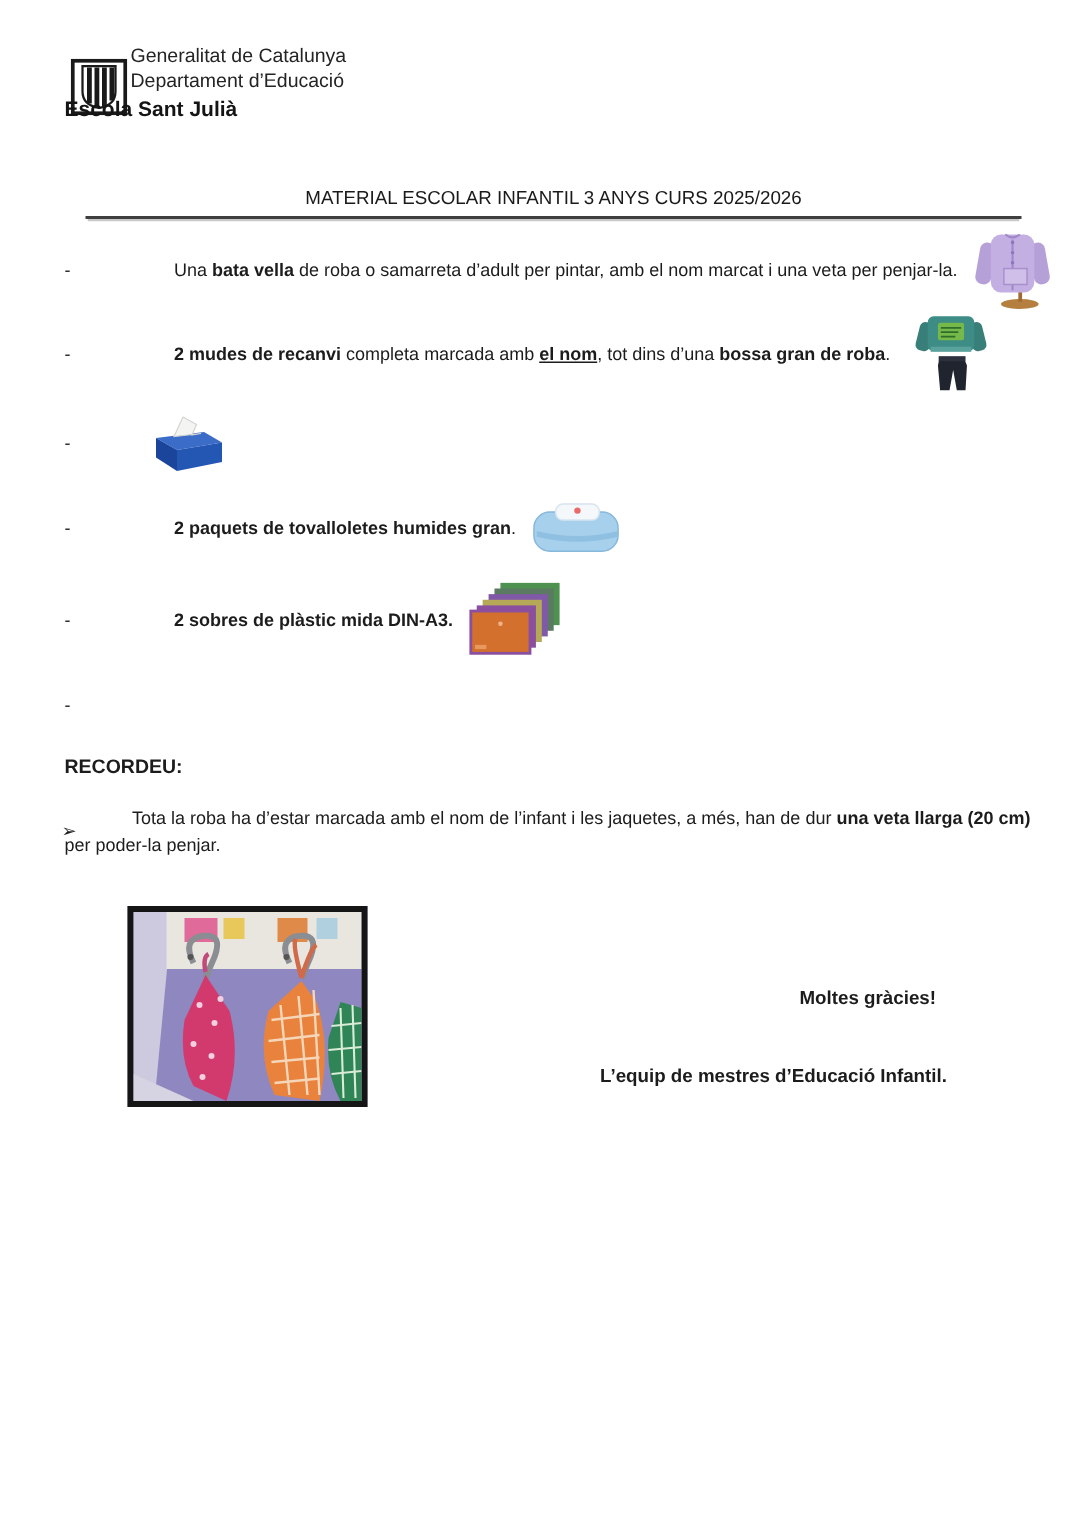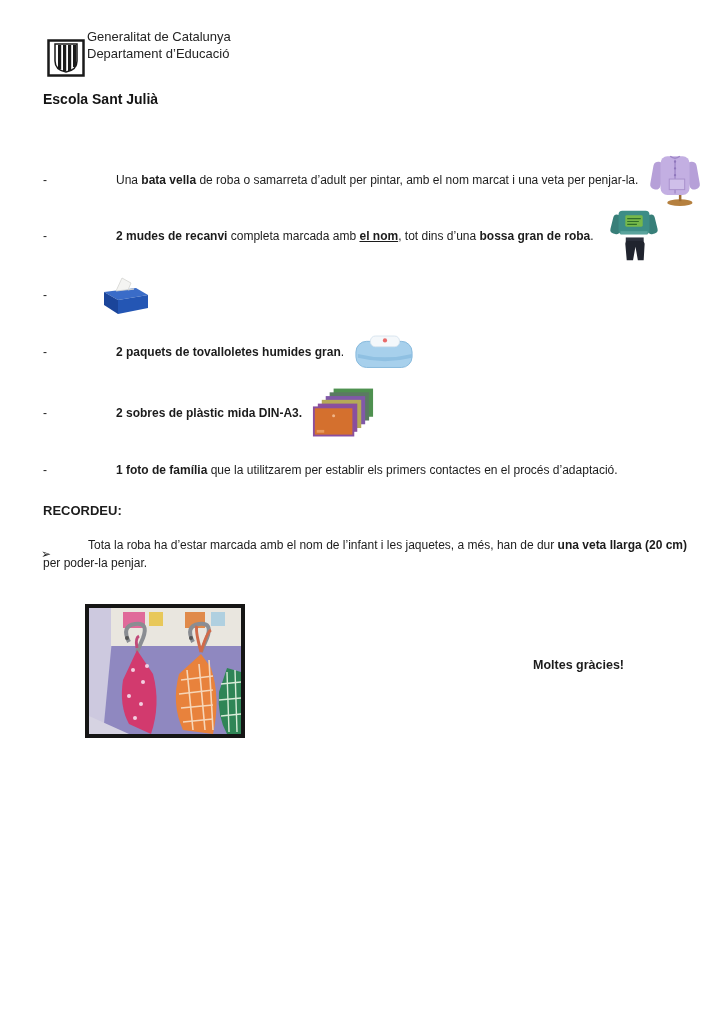--- a/index.html
+++ b/index.html
@@ -9,21 +9,21 @@
     font-family:"Liberation Sans","DejaVu Sans",sans-serif;
     color:#1c1c1c;
     position:relative;
     overflow:hidden;
   }
   .page{position:absolute;inset:0;background:#fff;}
 
   
   .logo{position:absolute;left:47px;top:39px;width:38px;height:38px;}
   .org{position:absolute;left:87px;top:28px;font-size:13px;line-height:17px;color:#242424;}
-  .school{position:absolute;left:43px;top:91px;font-size:14px;font-weight:bold;color:#141414;}
+  .school{position:absolute;left:43px;top:64px;font-size:14px;font-weight:bold;color:#141414;}
 
   
   .title{
     position:absolute;left:57px;top:125px;width:624px;
     text-align:center;font-size:12.5px;color:#1a1a1a;
     padding-bottom:5px;
     border-bottom:2px solid #3f3f3f;
     box-shadow:0 3px 0 -1.5px #c9c9c9;
   }
 
@@ -64,20 +64,21 @@
     <rect x="16" y="6" width="3.2" height="26" fill="#1a1a1a"></rect>
     <rect x="21" y="6" width="3.2" height="26" fill="#1a1a1a"></rect>
     <rect x="26" y="6" width="3.2" height="22" fill="#1a1a1a"></rect>
   </svg>
   <div class="org">
     <div>Generalitat de Catalunya</div>
     <div>Departament d’Educació</div>
   </div>
   <div class="school">Escola Sant Julià</div>
 
+  <div class="title">MATERIAL ESCOLAR INFANTIL 3 ANYS CURS 2025/2026</div>
 
   <div class="item" style="top:150px;height:60px">
     <span class="dash">-</span>
     <span class="itext"><span>Una </span><span style="font-weight: bold;">bata vella</span><span> de roba o samarreta d’adult per pintar, amb el nom marcat i una veta per penjar-la.</span></span>
     <svg class="art" width="56" height="56" viewBox="0 0 58 56">
       <ellipse cx="33" cy="51.5" rx="13" ry="3.5" fill="#b5803f"></ellipse>
       <rect x="32" y="16" width="2.6" height="34" fill="#9e6c32"></rect>
       <rect x="4" y="9" width="11" height="29" rx="5" fill="#b6a0d8" transform="rotate(10 9.5 23)"></rect>
       <rect x="41" y="9" width="11" height="29" rx="5" fill="#b6a0d8" transform="rotate(-10 46.5 23)"></rect>
       <rect x="13" y="3.5" width="30" height="40" rx="7" fill="#c3afe2"></rect>
@@ -138,21 +139,20 @@
       <rect x="10.4" y="12" width="42" height="30" fill="#b5a957"></rect>
       <rect x="6.2" y="16" width="42" height="30" fill="#8a4f9e"></rect>
       <rect x="2" y="20" width="42" height="30" fill="#d4702e" stroke="#8a4f9e" stroke-width="2"></rect>
       <circle cx="23" cy="29" r="1.6" fill="#f0b488"></circle>
       <rect x="5" y="44" width="8" height="3" fill="#e89a5e"></rect>
     </svg>
   </div>
 
   <div class="item" style="top:455px;height:30px">
     <span class="dash">-</span>
-    <span class="itext"><span style="font-weight: bold;">1 foto de família</span><span> que la utilitzarem per establir els primers contactes en el procés d’adaptació.</span></span>
   </div>
 
   <div class="recordeu">RECORDEU:</div>
   <div class="note">
     <span class="arrow">➢</span>
     <p class="note-text"><span>Tota la roba ha d’estar marcada amb el nom de l’infant i les jaquetes, a més, han de dur </span><span style="font-weight: bold;">una veta llarga (20 cm)</span><span> per poder-la penjar.</span></p>
   </div>
 
   <div class="photo">
     <svg viewBox="0 0 152 126" preserveAspectRatio="none">
@@ -186,14 +186,15 @@
       <path d="M138,60 l-8 24 q-2 24 8 42 l14 0 0,-62 z" fill="#2f8556"></path>
       <g stroke="#d8ecd8" stroke-width="1.4" fill="none">
         <path d="M132,76 l20 -2 M130,92 l22 -2 M132,108 l20 -2"></path>
         <path d="M138,64 l2 60 M146,62 l2 62"></path>
       </g>
       <polygon points="0,108 40,126 0,126" fill="#d6d3e2"></polygon>
     </svg>
   </div>
 
   <div class="thanks">Moltes gràcies!</div>
+  <div class="signature">L’equip de mestres d’Educació Infantil.</div>
 
 </div>
 
 </body></html>

